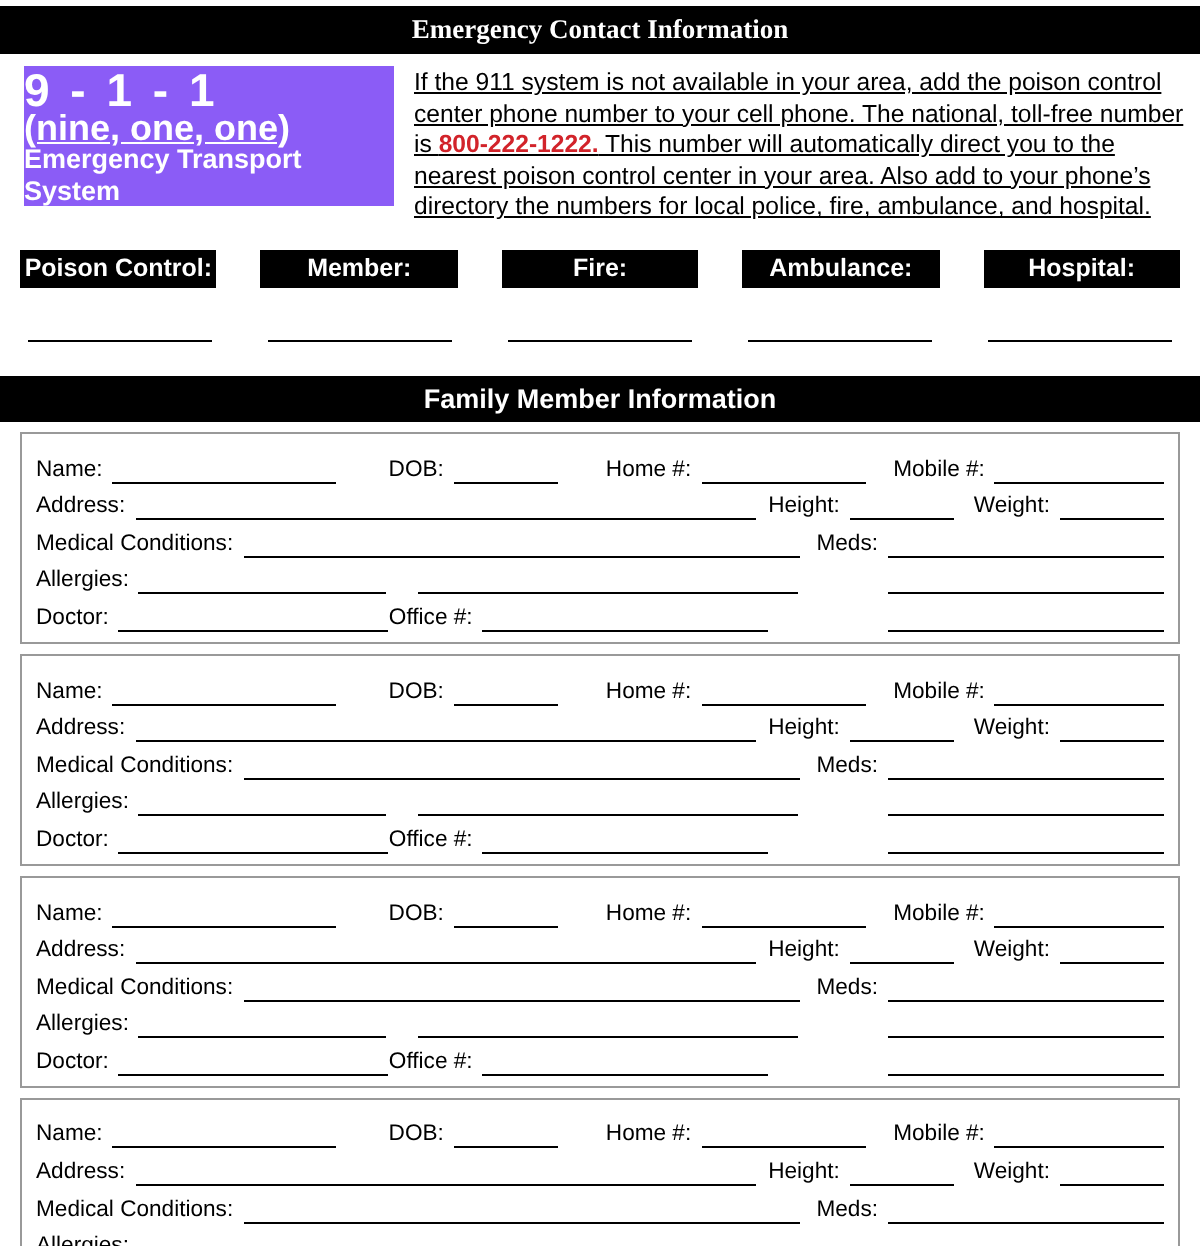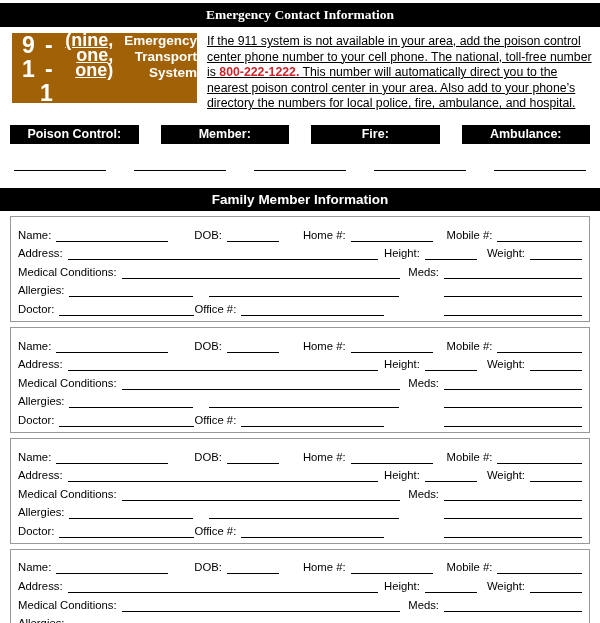--- a/index.html
+++ b/index.html
@@ -13,22 +13,22 @@
     background:#000000; color:#ffffff;
     font-weight:bold; font-size:13.5px;
     text-align:center; padding:4px 0 4px;
   }
   .bar.top { margin-top:3px;font-family:Liberation Serif, serif; }
   .bar.family { margin-top:17px; }
 
   .intro-row { display:flex; margin:6px 3px 0 12px; }
   .box911 {
     width:185px; min-width:185px; height:70px;
-    background:#a16207; color:#ffffff; text-align:right;
-    display:flex; flex-direction:row; justify-content:center;
+    background:#8b5cf6; color:#ffffff; text-align:left;
+    display:flex; flex-direction:column; justify-content:center;
   }
   .n911 { font-size:23px; font-weight:bold; letter-spacing:2px; line-height:24px; }
   .w911 { font-size:18px; font-weight:bold; line-height:15px;text-decoration:underline; }
   .s911 { font-size:13.5px; font-weight:bold; line-height:16px; }
   .intro-text {
     flex:1; margin:1px 0 0 10px; font-size:12.3px; line-height:15.6px;
     padding-right:2px; text-align:left;text-decoration:underline;
   }
   .phone { color:#d2232a; font-weight:bold; }
 
@@ -72,20 +72,21 @@
       <div class="s911">Emergency Transport System</div>
     </div>
     <p class="intro-text"><span>If the 911 system is not available in your area, add the poison control center phone number to your cell phone. The national, toll-free number is </span><span class="phone">800-222-1222.</span><span> This number will automatically direct you to the nearest poison control center in your area. Also add to your phone’s directory the numbers for local police, fire, ambulance, and hospital.</span></p>
   </div>
 
   <div class="contact-row">
     <div class="contact-box">Poison Control:</div>
     <div class="contact-box">Member:</div>
     <div class="contact-box">Fire:</div>
     <div class="contact-box">Ambulance:</div>
+    <div class="contact-box">Hospital:</div>
   </div>
 
   <div class="contact-lines">
     <div class="contact-line"></div>
     <div class="contact-line"></div>
     <div class="contact-line"></div>
     <div class="contact-line"></div>
     <div class="contact-line"></div>
   </div>
 

